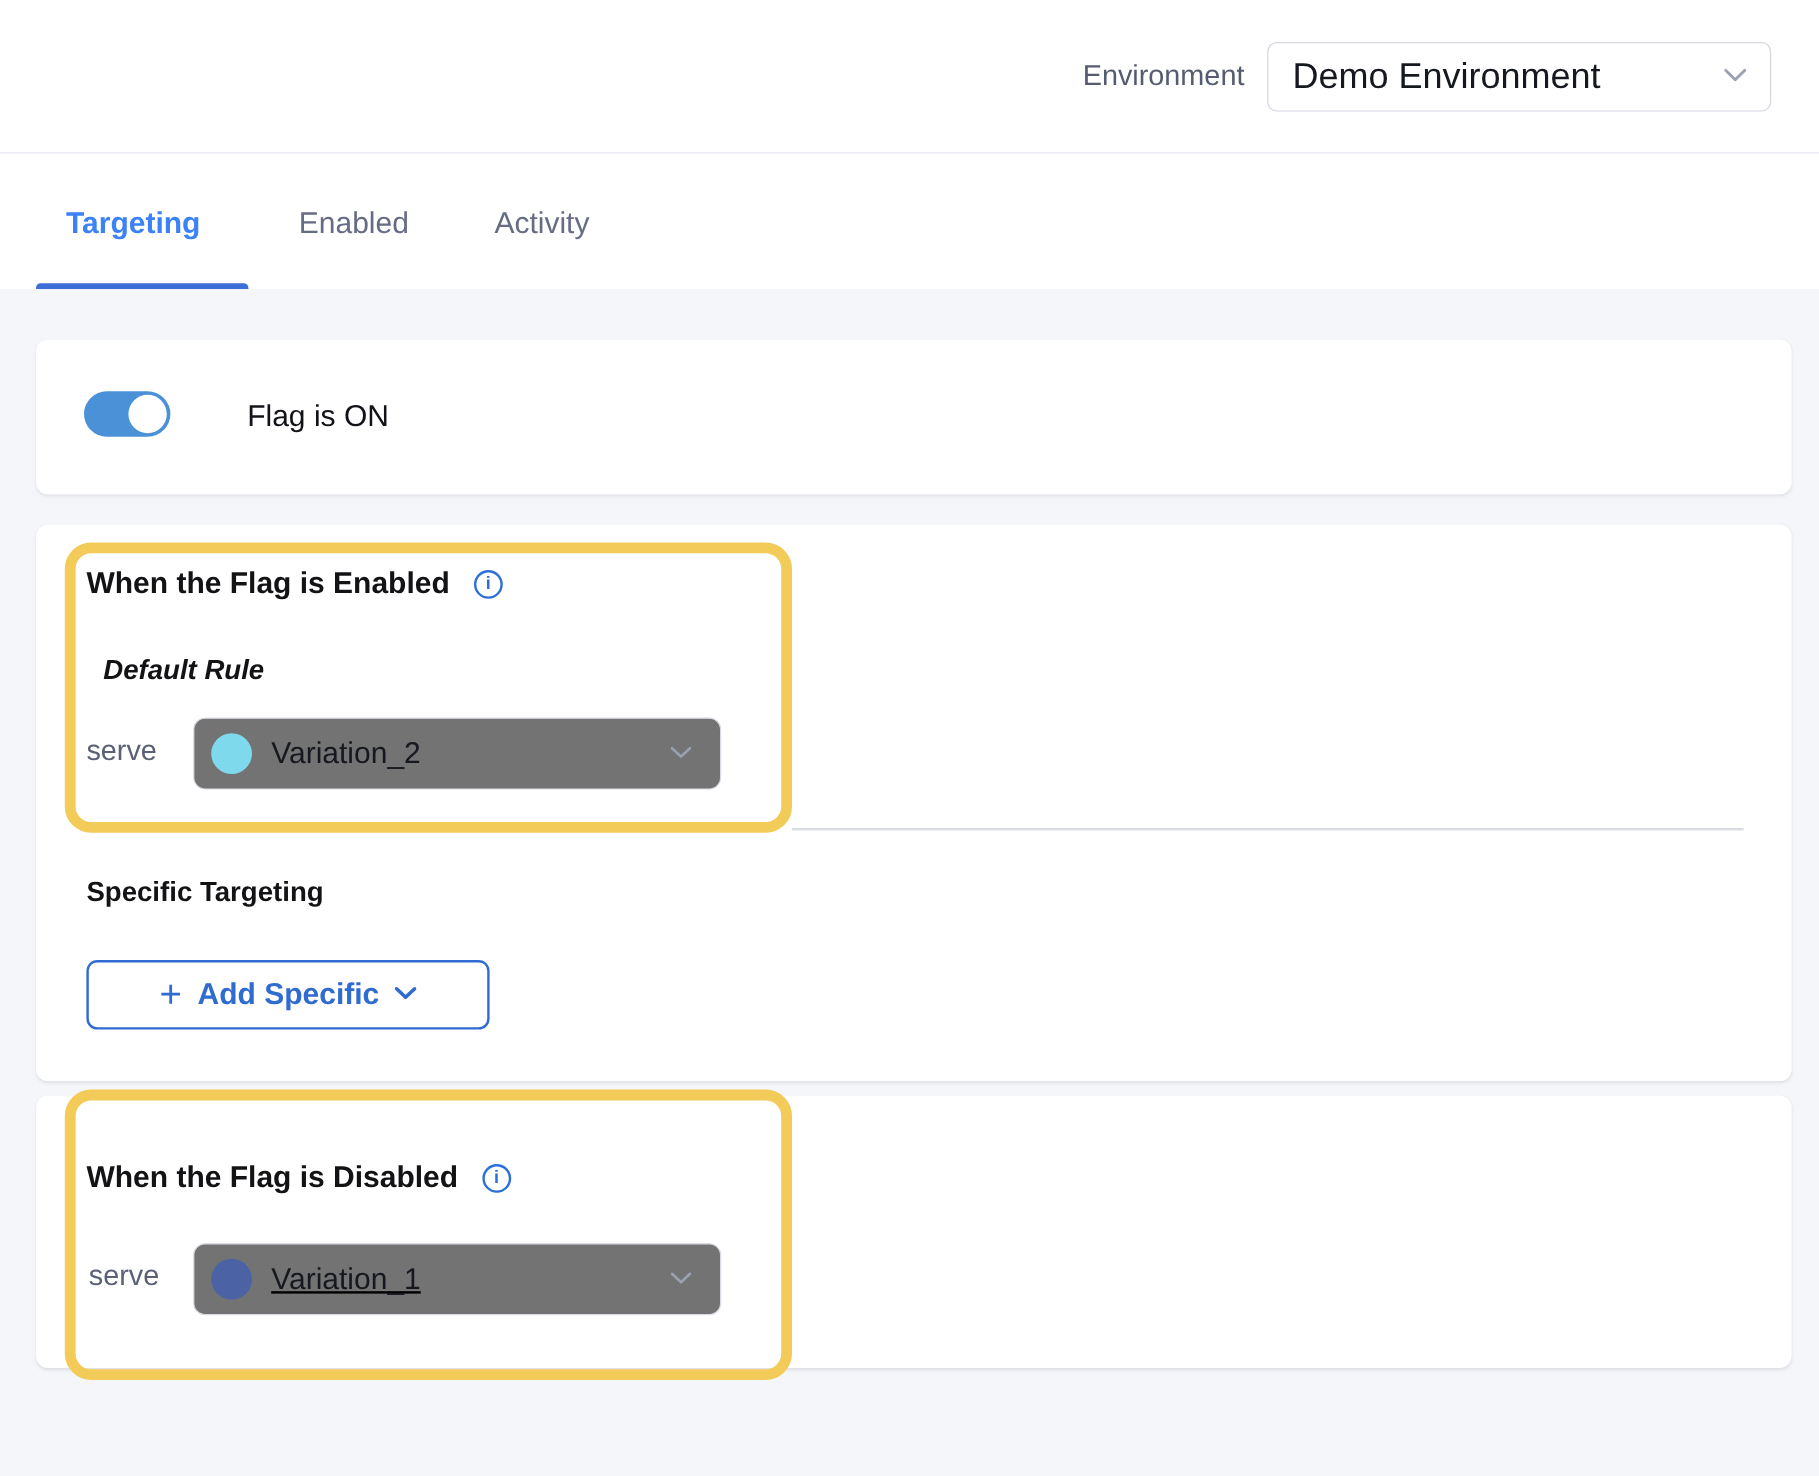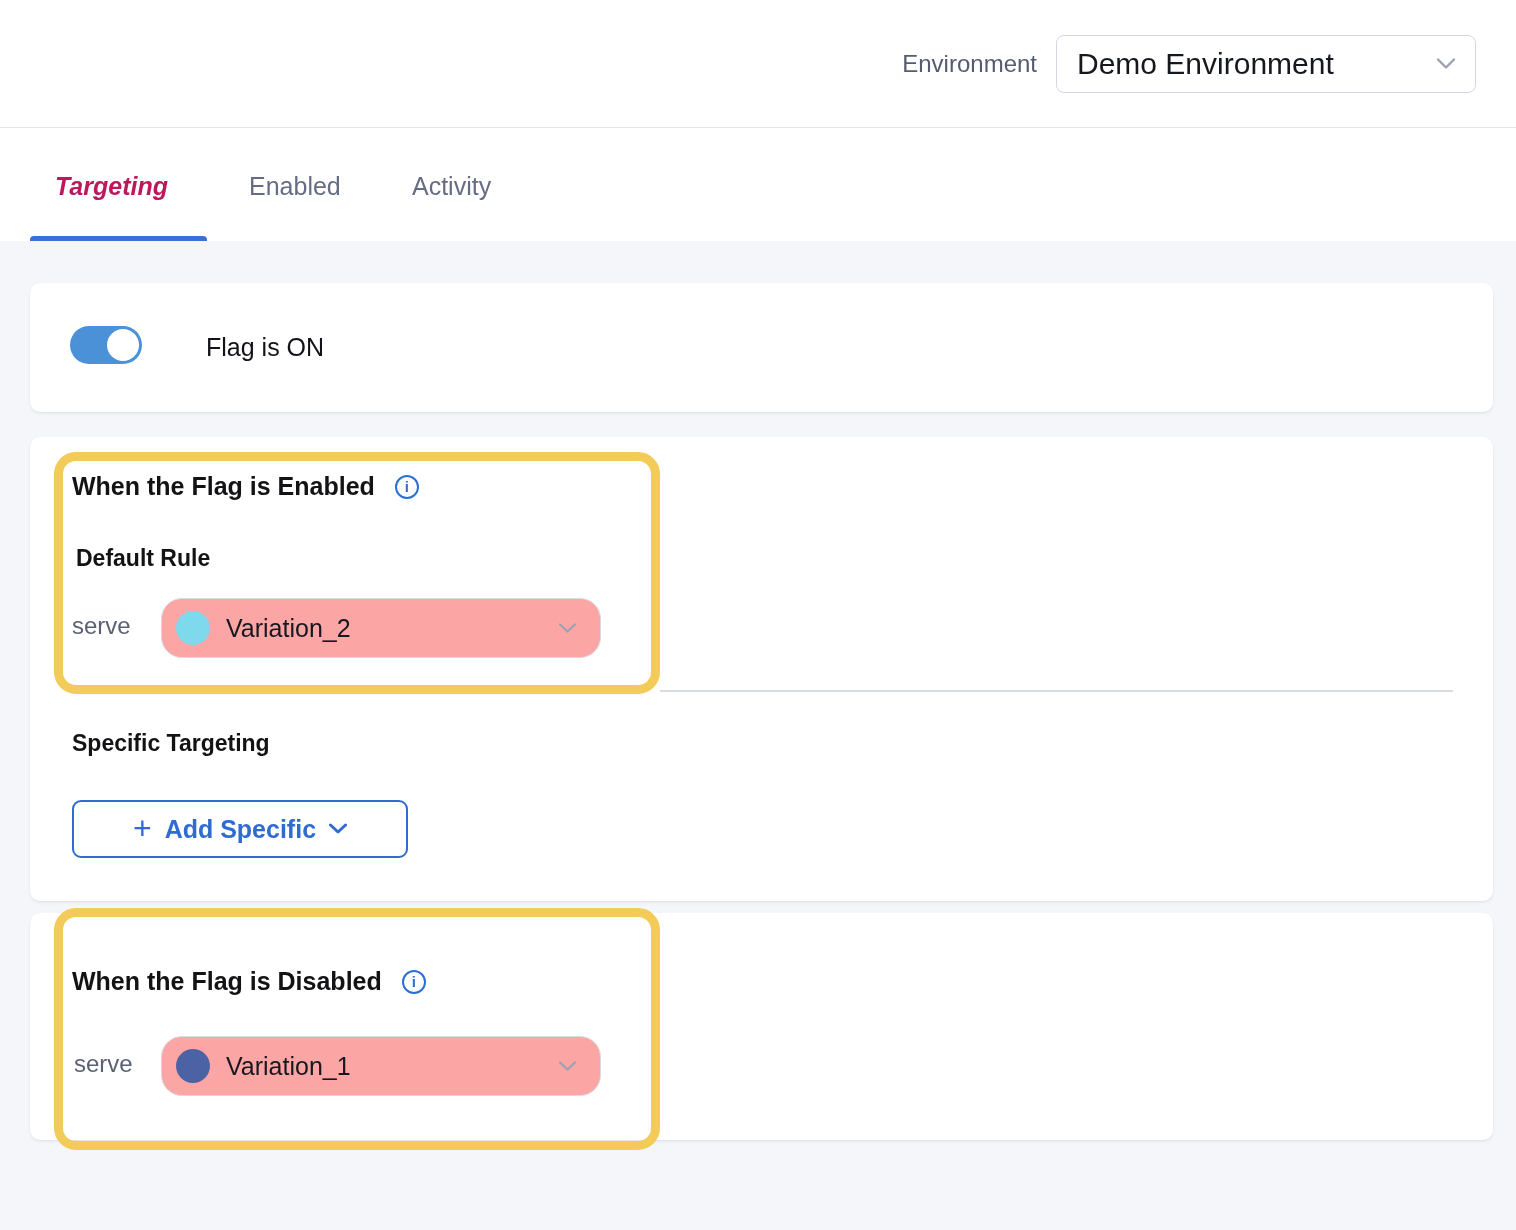--- a/index.html
+++ b/index.html
@@ -25,21 +25,21 @@
   .env-select .value { font-size:30px; color:#16181f; }
 
   .chev { display:inline-block; flex:0 0 auto; }
 
   
   .tabbar {
     position:absolute; top:128px; left:0; width:1516px; height:113px; background:#fff;
   }
   .tab { position:absolute; top:172px; font-size:25px; color:#666c84; cursor:pointer; }
   .tab { top:44px; }
-  .tab.active { color:#be185d; font-weight:700;font-style:italic; }
+  .tab.active { color:#3b82f6; font-weight:700; }
   .tab-underline {
     position:absolute; left:30px; top:108px; width:177px; height:5px;
     background:#3b6fd7; border-radius:4px 4px 0 0;
   }
 
   
   .main {
     position:absolute; top:241px; left:0; width:1516px; height:989px;
     background:#f4f6fa;
   }
@@ -77,22 +77,22 @@
   .info-icon {
     width:24px; height:24px; border:2px solid #2c6fd6; border-radius:50%;
     color:#2c6fd6; font-size:15px; font-weight:700; line-height:20px;
     display:flex; align-items:center; justify-content:center; cursor:pointer;
     font-style:normal;
   }
   .sub-title { position:absolute; font-size:23px; font-weight:700; color:#131316; }
   .serve-label { position:absolute; font-size:24px; color:#5b6175; }
 
   .var-select {
-    position:absolute; width:440px; height:60px; background:#fca5a5;
-    border:1px solid #d9dbe4; border-radius:21px;
+    position:absolute; width:440px; height:60px; background:#737373;
+    border:1px solid #d9dbe4; border-radius:10px;
     display:flex; align-items:center; padding:0 24px 0 14px; cursor:pointer;
   }
   .var-dot { width:34px; height:34px; border-radius:50%; flex:0 0 auto; }
   .var-name { font-size:25px; color:#16181f; margin-left:16px; flex:1; }
 
   .divider {
     position:absolute; left:630px; top:253px; width:793px; height:0;
     border-top:2px solid #dadce3;
   }
 
@@ -139,21 +139,21 @@
     </div>
 
     <div class="card card2">
       <div class="hl-box hl-1" style="border-color: rgb(243, 203, 89);"></div>
 
       <div class="sec-title" style="left:42px; top:35px;">
         <span>When the Flag is Enabled</span>
         <span class="info-icon">i</span>
       </div>
 
-      <span class="sub-title" style="left:46px; top:108px;">Default Rule</span>
+      <span class="sub-title" style="left:56px; top:108px;font-style:italic;">Default Rule</span>
 
       <span class="serve-label" style="left:42px; top:175px;">serve</span>
 
       <div class="var-select" style="left:131px; top:161px;">
         <span class="var-dot" style="background-color: rgb(127, 217, 236);"></span>
         <span class="var-name">Variation_2</span>
         <span class="chev">
           <svg width="17" height="10" viewBox="0 0 17 10">
               <polyline points="1,1.5 8.5,8.5 16,1.5" fill="none" stroke="#9aa2b1" stroke-width="2.2" stroke-linecap="round" stroke-linejoin="round"></polyline>
             </svg>
@@ -178,21 +178,21 @@
     <div class="card card3">
       <div class="hl-box hl-2" style="border-color: rgb(243, 203, 89);"></div>
 
       <div class="sec-title" style="left:42px; top:54px;">
         <span>When the Flag is Disabled</span>
         <span class="info-icon">i</span>
       </div>
 
       <span class="serve-label" style="left:44px; top:137px;">serve</span>
 
-      <div class="var-select" style="left:131px; top:123px;">
+      <div class="var-select" style="left:131px; top:123px;text-decoration:underline;">
         <span class="var-dot" style="background-color: rgb(75, 99, 165);"></span>
         <span class="var-name">Variation_1</span>
         <span class="chev">
           <svg width="17" height="10" viewBox="0 0 17 10">
               <polyline points="1,1.5 8.5,8.5 16,1.5" fill="none" stroke="#9aa2b1" stroke-width="2.2" stroke-linecap="round" stroke-linejoin="round"></polyline>
             </svg>
         </span>
       </div>
     </div>
 

